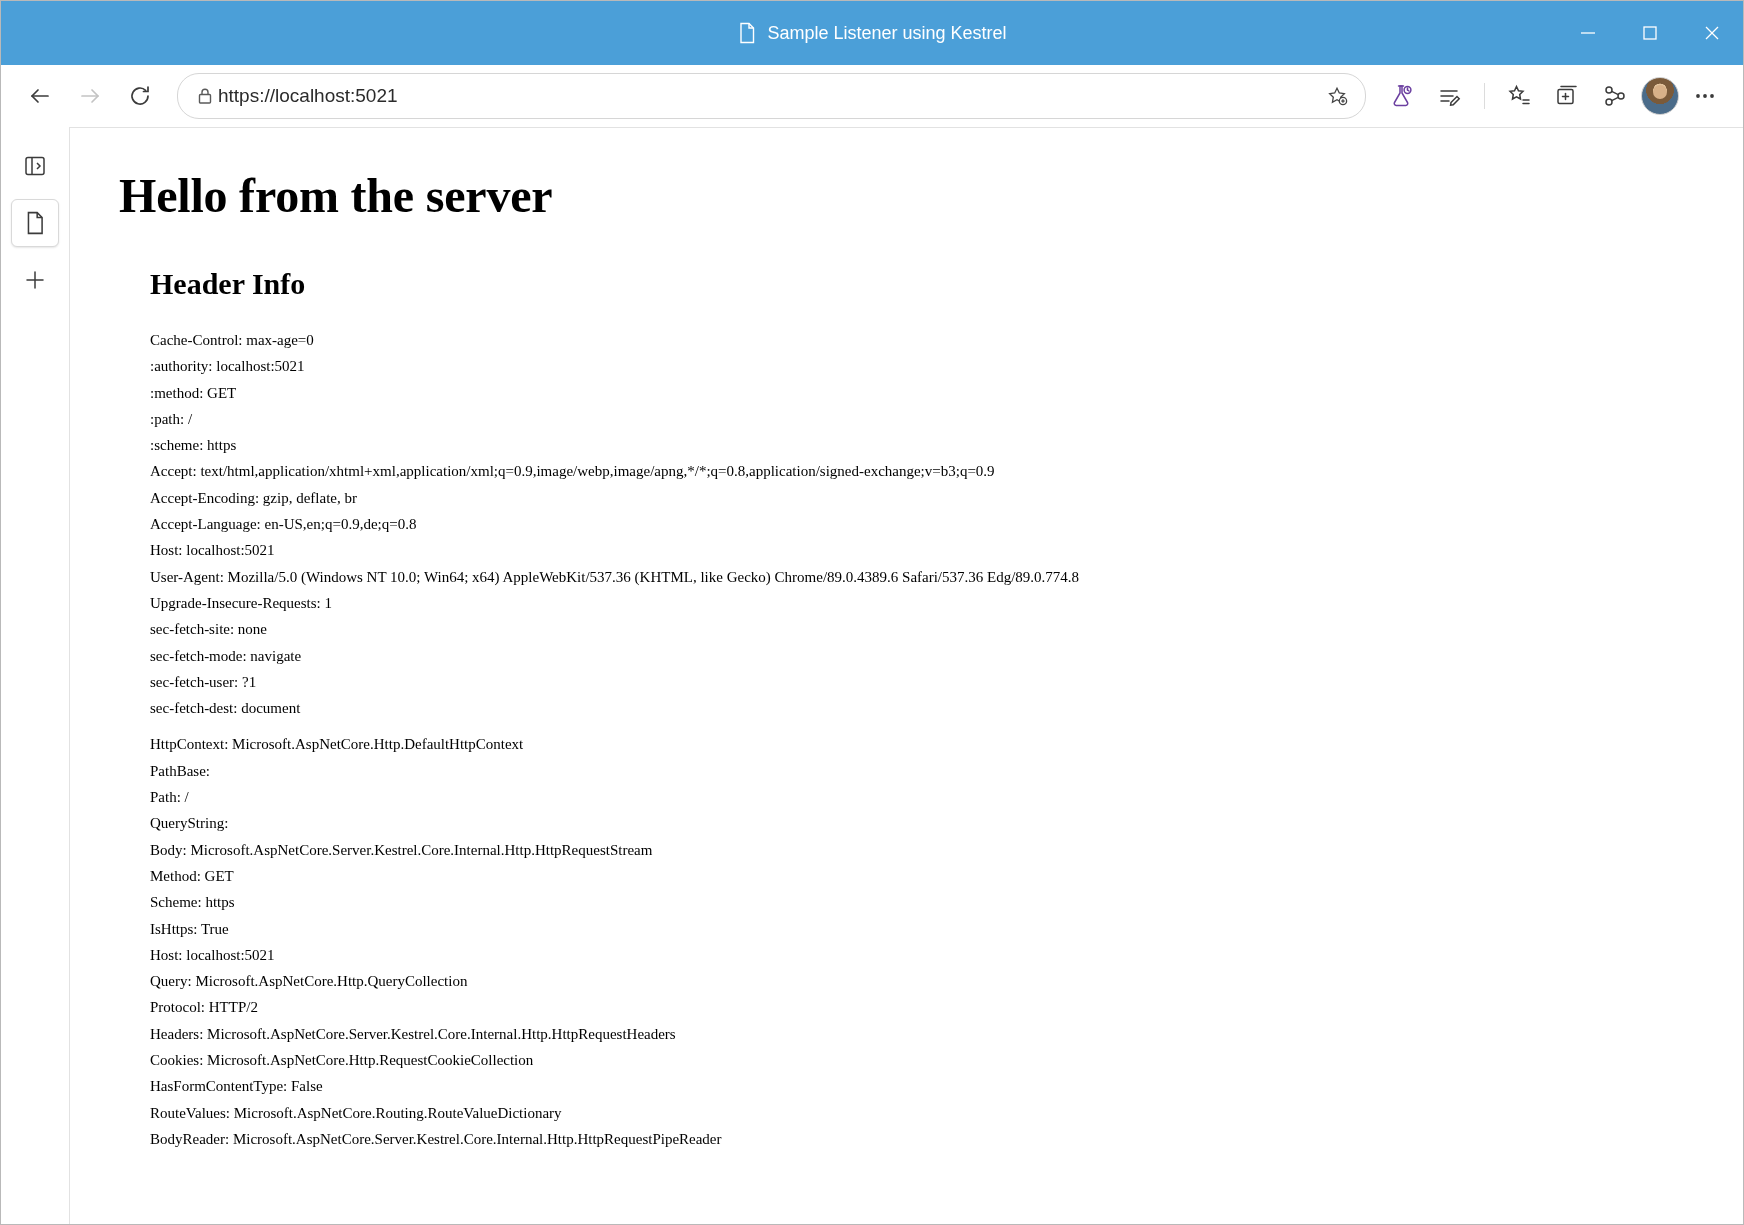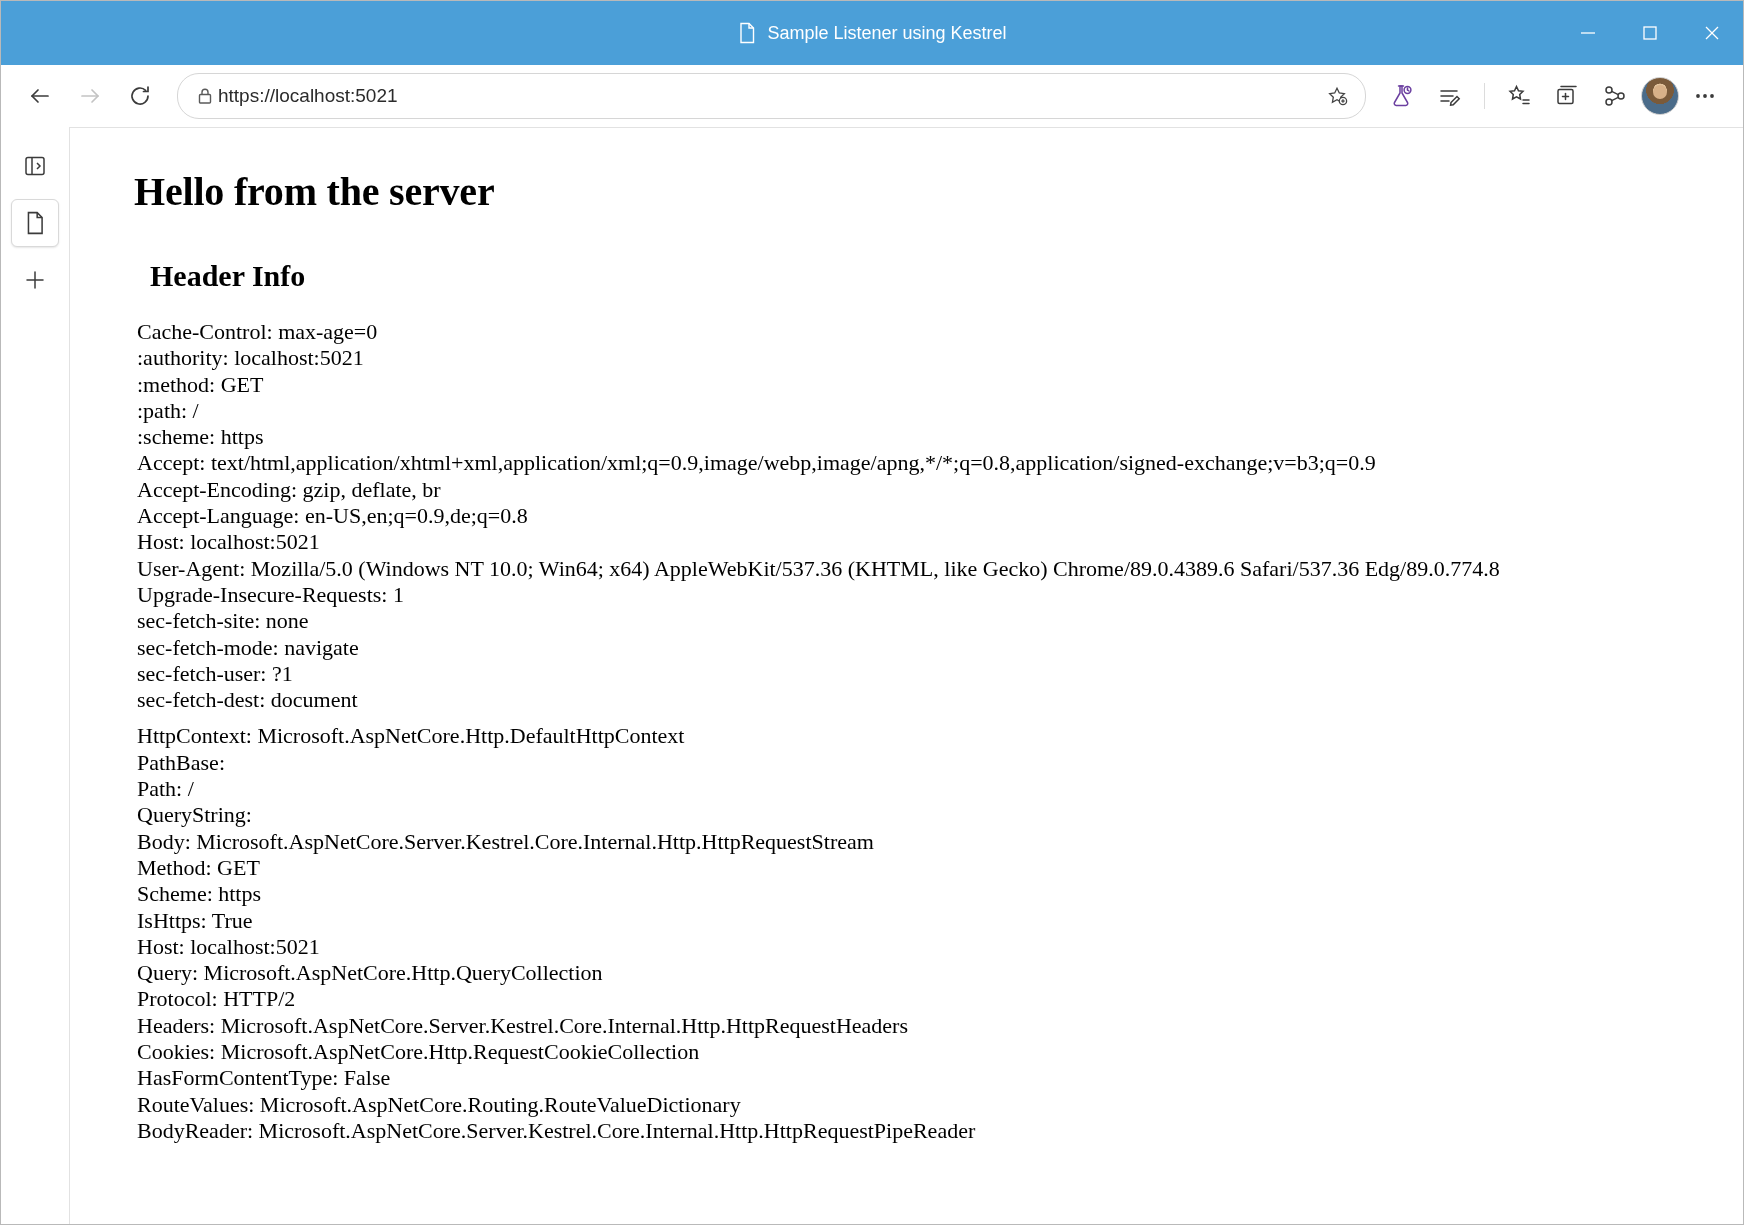--- a/index.html
+++ b/index.html
@@ -173,33 +173,33 @@
     background: #ffffff;
     border-left: 1px solid #e2e2e2;
     border-top: 1px solid #e2e2e2;
     padding: 22px 30px 20px 18px;
     overflow: hidden;
     font-family: "Liberation Serif", serif;
     color: #000000;
     min-width: 0;
   }
   h1.page-h1 {
-    font-size: 40px;
+    font-size: 48px;
     font-weight: bold;
-    margin: 18px 0 26px 46px;
+    margin: 18px 0 26px 31px;
     letter-spacing: -0.2px;
   }
   h2.page-h2 {
     font-size: 30px;
     font-weight: bold;
     margin: 44px 0 26px 62px;
   }
   .block {
-    margin: 0 0 10px 49px;
-    font-size: 22px;
+    margin: 0 0 10px 62px;
+    font-size: 15px;
     line-height: 26.3px;
     white-space: pre-wrap;
   }
   .block .line { display: block; }
 </style>
 </head>
 <body>
 
 <div class="window">
 

